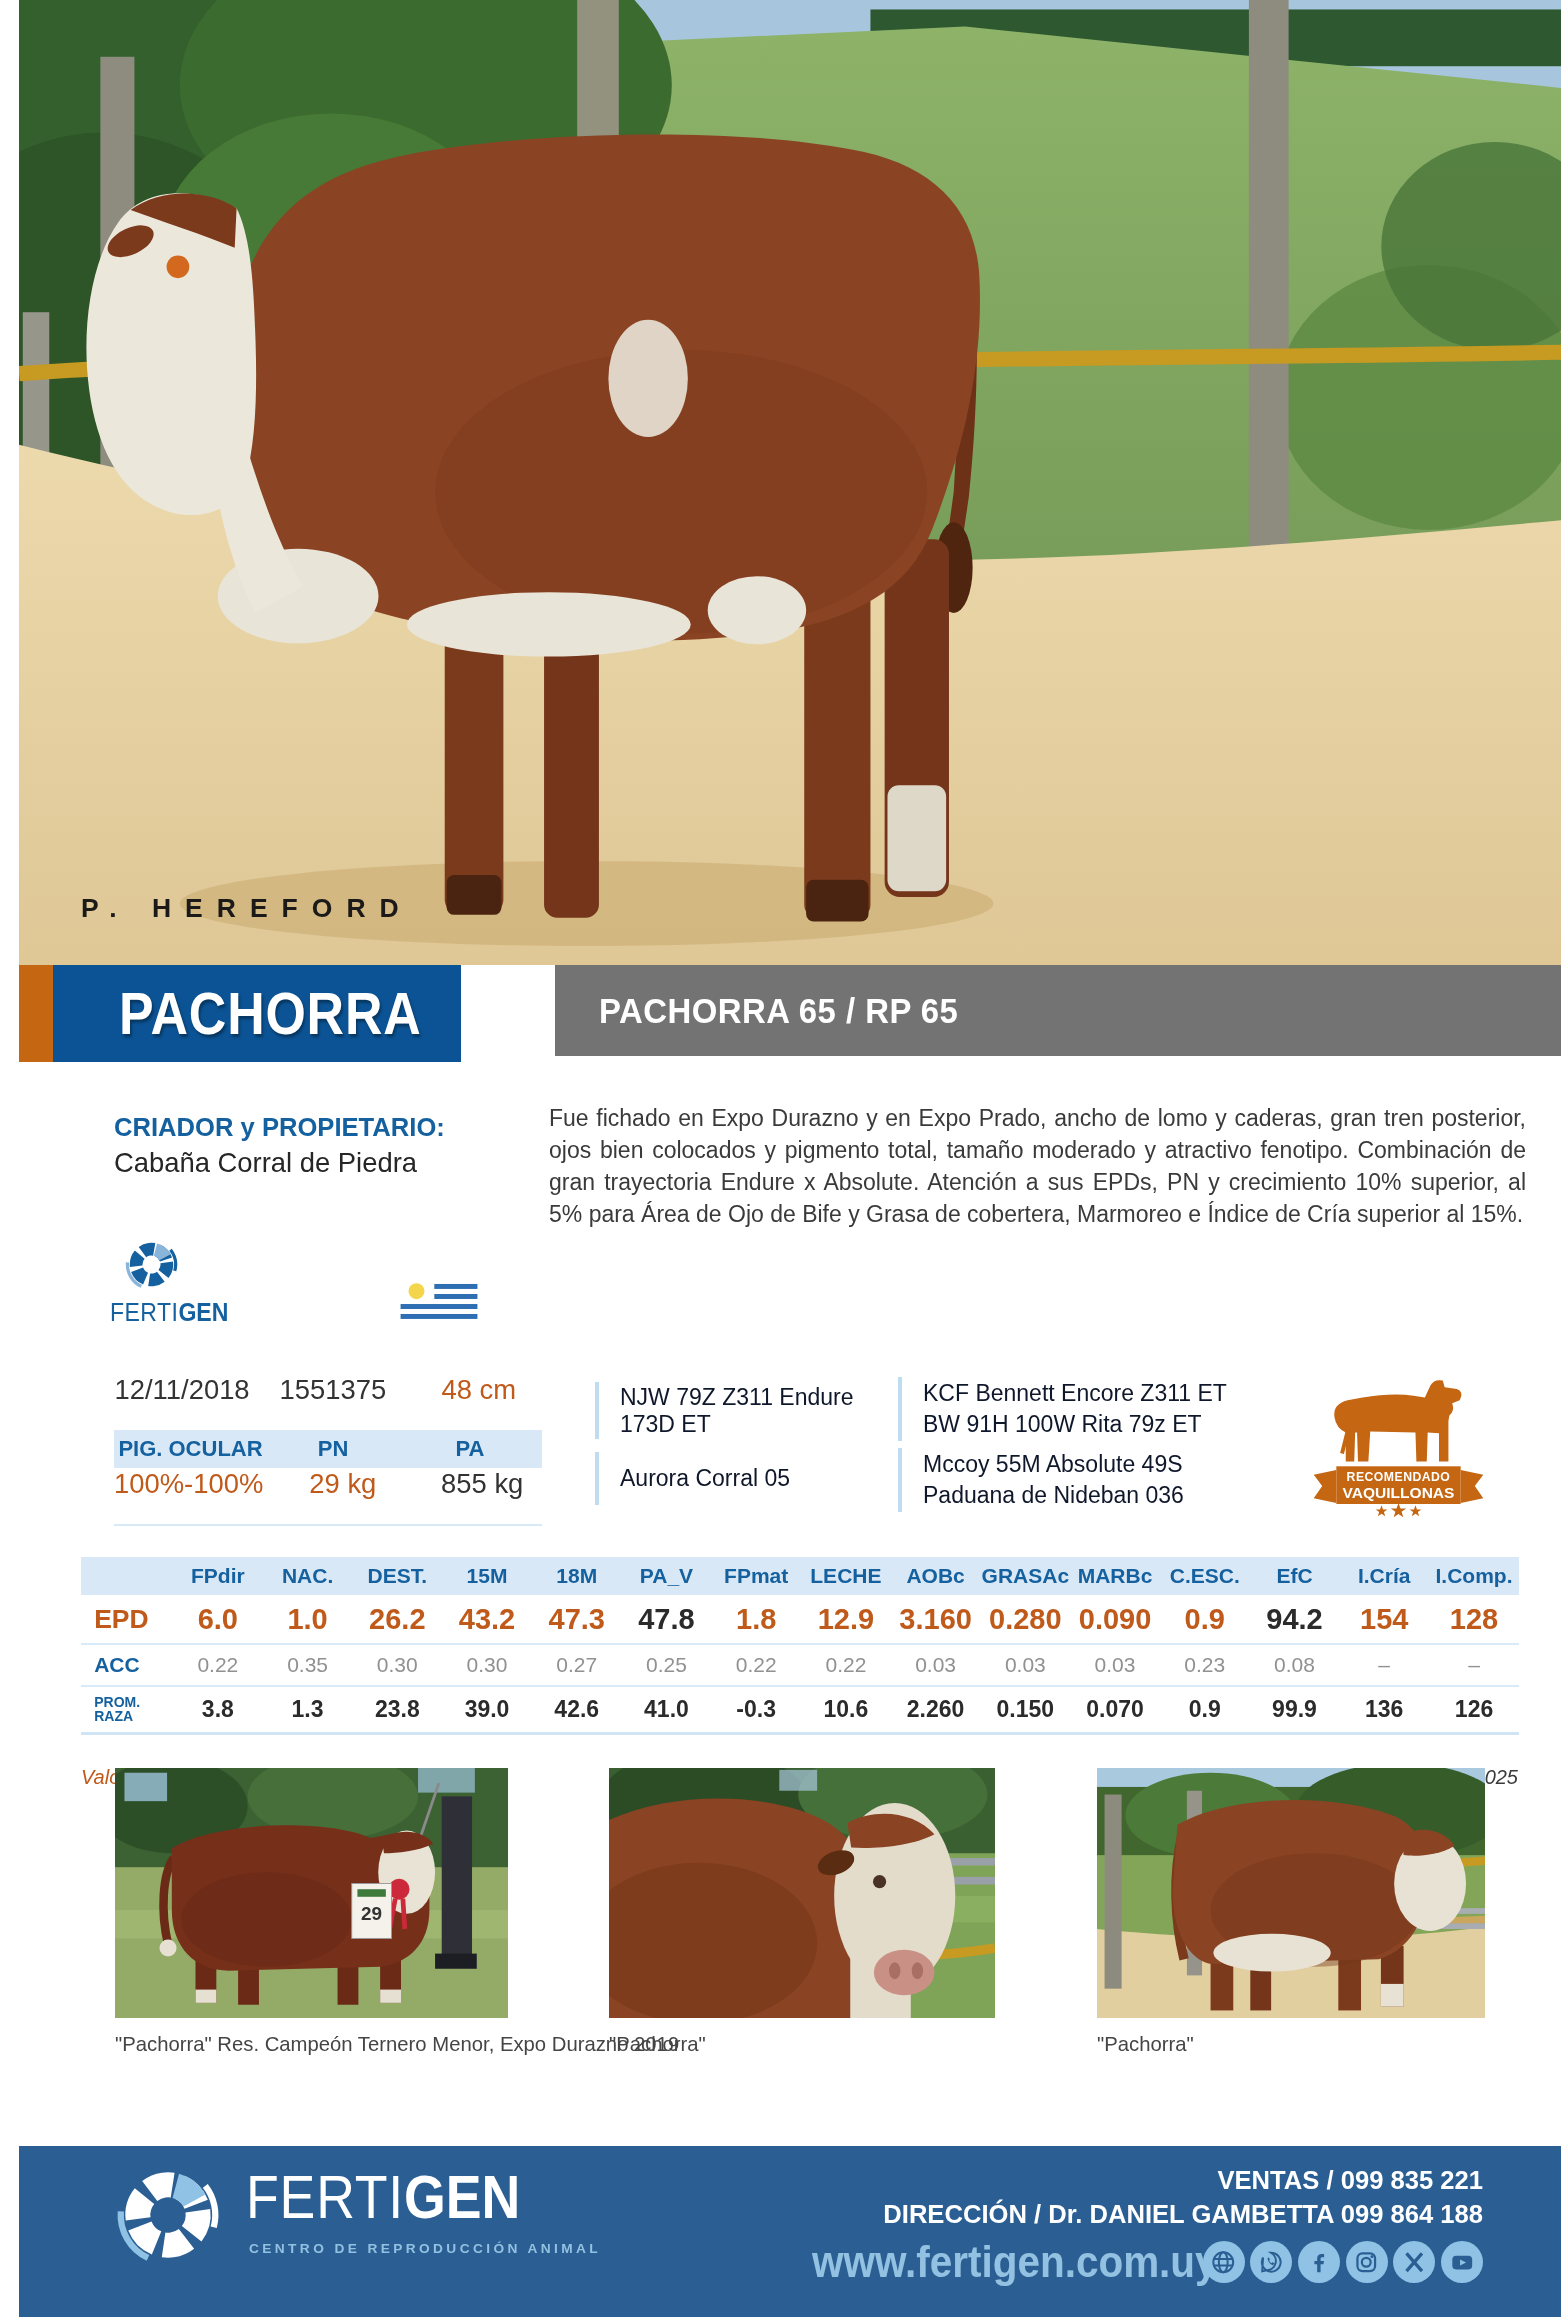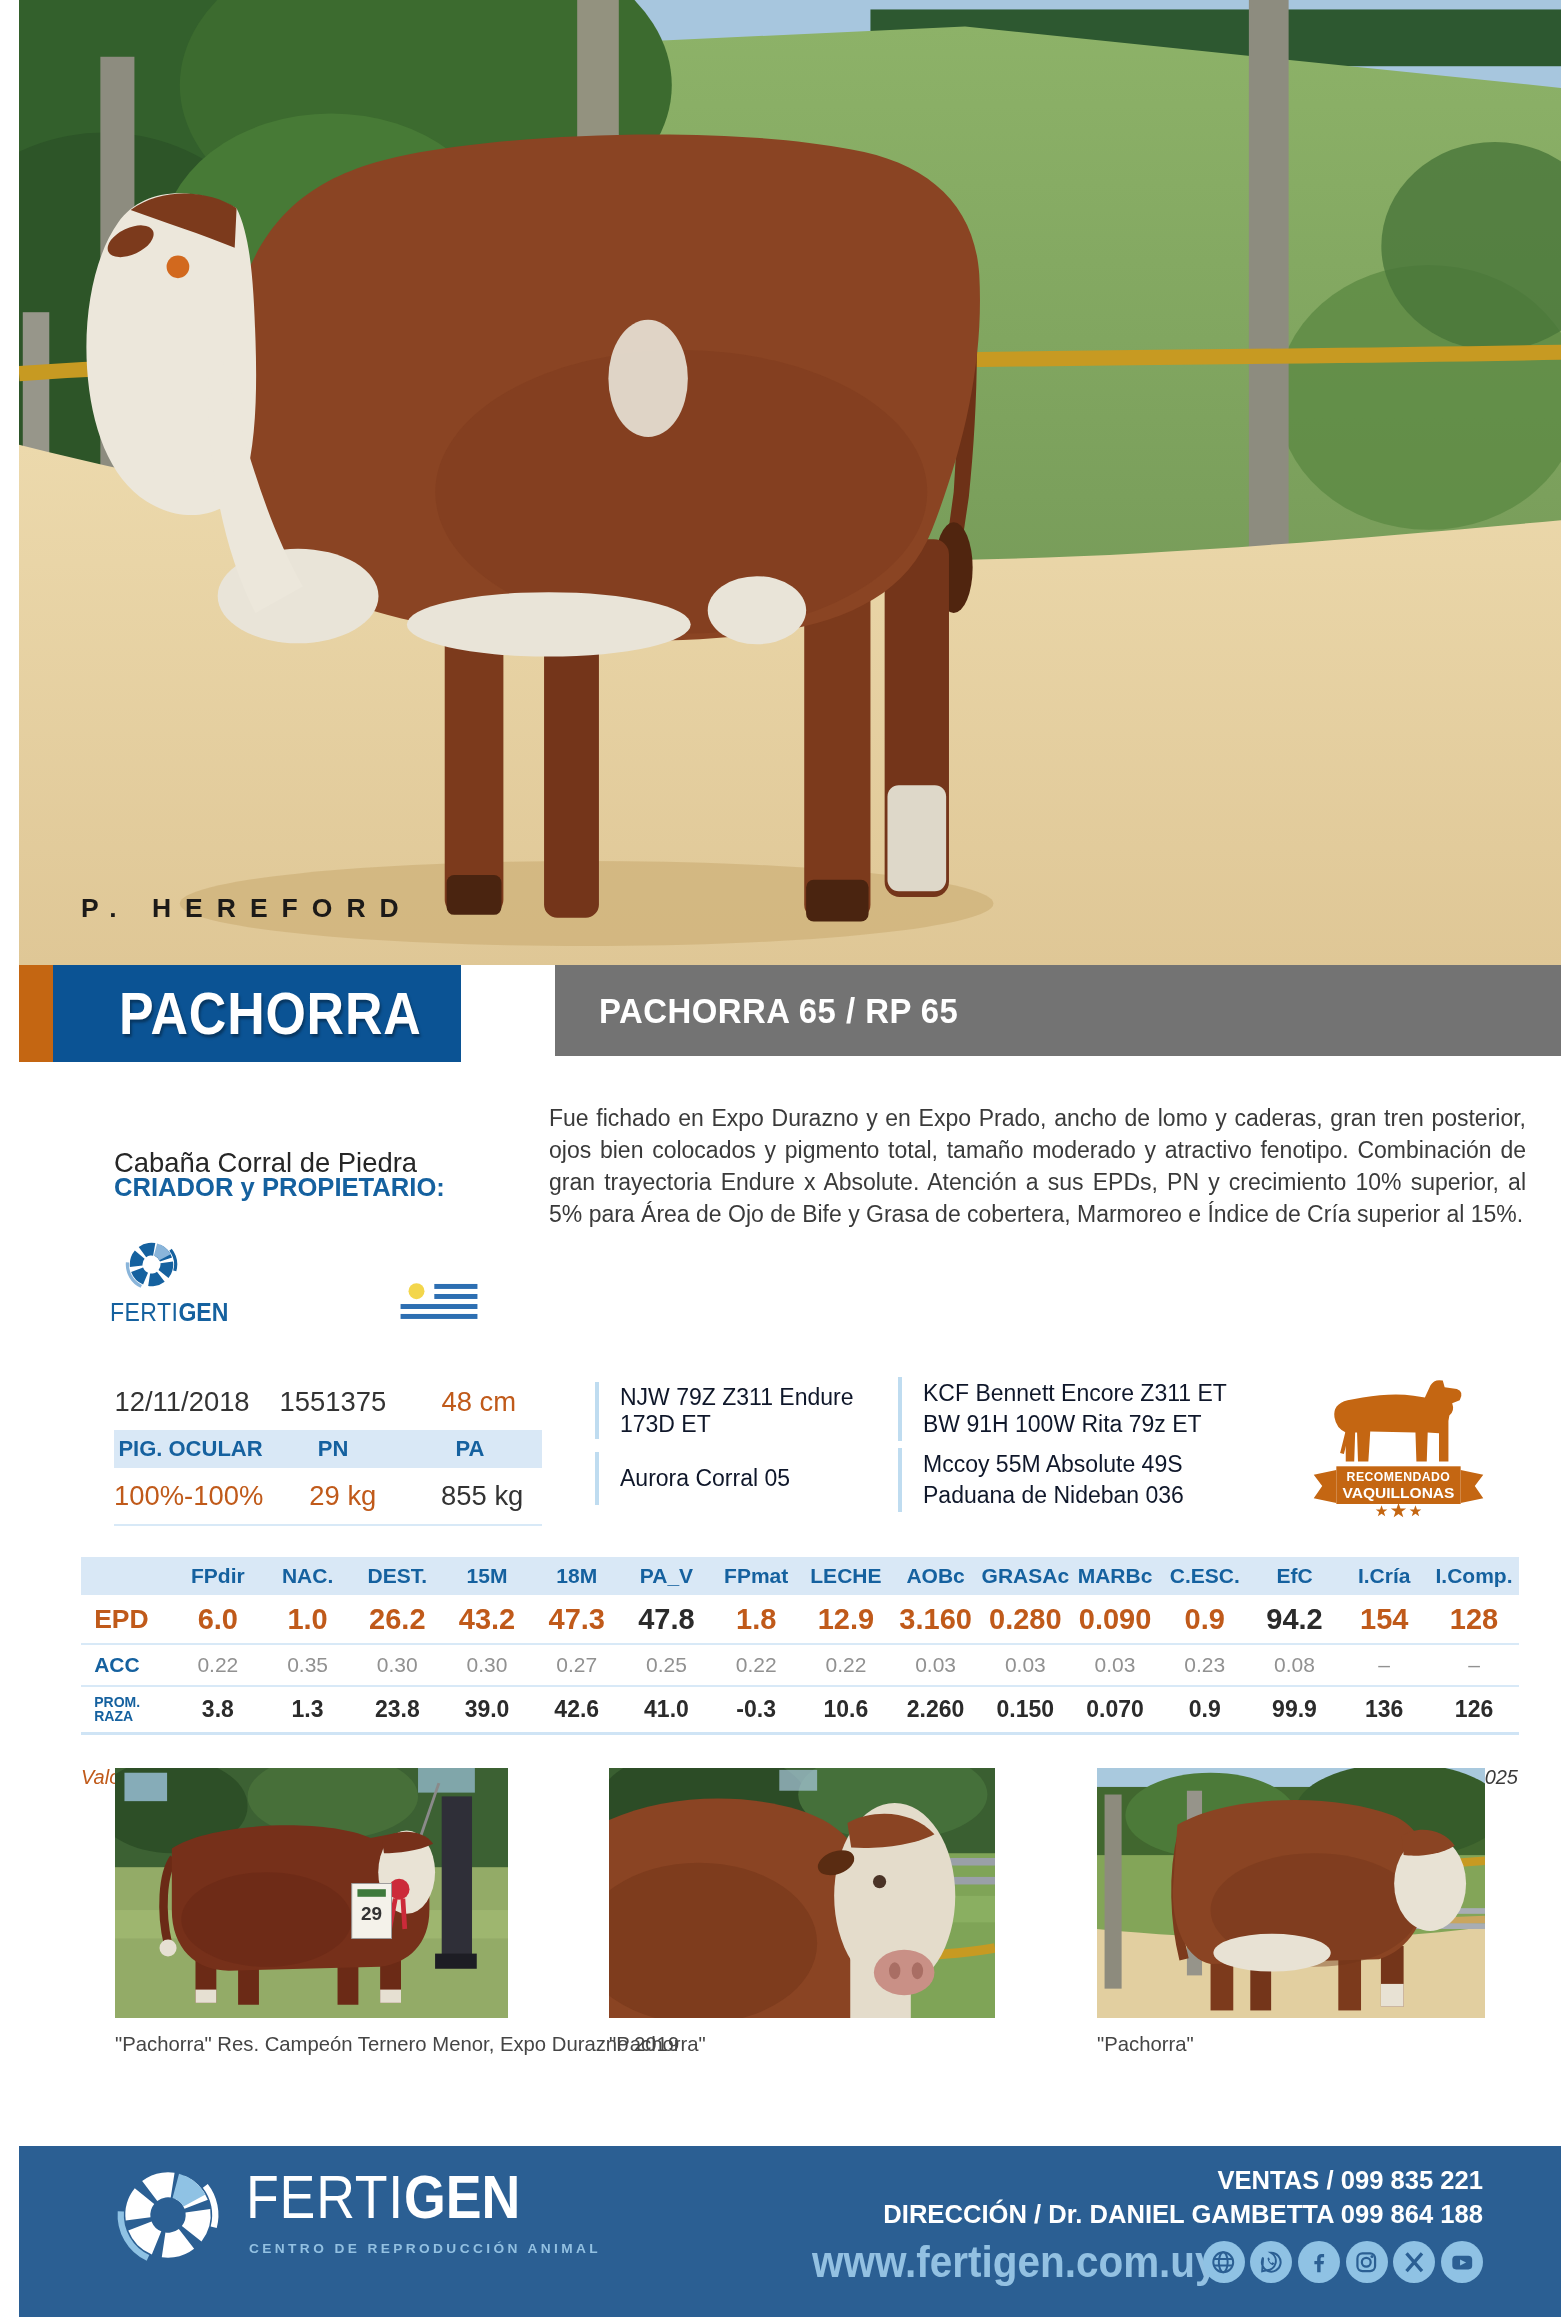--- a/index.html
+++ b/index.html
@@ -18,37 +18,37 @@
             display:flex;align-items:center;padding-left:66px;box-sizing:border-box;}
   .bar-dark span{display:inline-block;font-size:59px;font-weight:700;color:#fff;
                  transform:scaleX(.88);transform-origin:left center;letter-spacing:0.9px;
                  text-shadow:1.9px 2.8px 2.8px rgba(0,0,0,.35);}
   .bar-light{position:absolute;left:536px;top:965px;width:1026px;height:91px;background:#737373;
              display:flex;align-items:center;padding-left:44px;box-sizing:border-box;}
   .bar-light span{display:inline-block;font-size:35px;font-weight:700;color:#fff;
                   transform:scaleX(.94);transform-origin:left center;letter-spacing:0.5px;}
 
   
-  .breeder-heading{position:absolute;left:95px;top:1173px;font-size:25.6px;font-weight:700;color:#15619f;}
+  .breeder-heading{position:absolute;left:95px;top:1113px;font-size:25.6px;font-weight:700;color:#15619f;}
   .breeder-name{position:absolute;left:95px;top:1147px;font-size:27.4px;color:#262626;}
   .description{position:absolute;left:530px;top:1102px;width:977px;font-size:23px;
                line-height:32px;color:#3a3a3a;text-align:justify;}
 
   
   .logo-small{position:absolute;left:106px;top:1238px;width:53px;height:53px;}
   .wordmark-small{position:absolute;left:91px;top:1298px;font-size:25.6px;color:#15619f;
                   transform:scaleX(.9);transform-origin:left center;white-space:nowrap;}
   .wordmark-small .w1{font-weight:400;letter-spacing:0.5px;}
   .wordmark-small .w2{font-weight:800;}
   .flag{position:absolute;left:381px;top:1279px;width:78px;height:45px;}
 
   
   .birth-table{position:absolute;left:95px;top:1374px;width:428px;font-size:22px;}
   .birth-row-head{display:flex;background:#d9e8f6;height:38px;align-items:center;}
-  .birth-row-val{display:flex;height:56px;align-items:center;gap:24px;}
+  .birth-row-val{display:flex;height:56px;align-items:flex-start;gap:24px;}
   .birth-row-val.last{border-bottom:2.8px solid #d8e9f7;}
   .bc{text-align:center;}
   .bc1{width:153px;} .bc2{width:132px;} .bc3{width:142px;}
   .birth-row-head .bc{font-weight:700;color:#15619f;}
   .birth-row-val .bc{font-size:27.4px;color:#333;}
   .birth-row-val .bc.hl{color:#c05a1a;}
 
   
   .ped{position:absolute;border-left:4.7px solid #bfdcf0;padding-left:21px;box-sizing:border-box;
        font-size:23px;color:#0f172a;display:flex;flex-direction:column;justify-content:center;}

